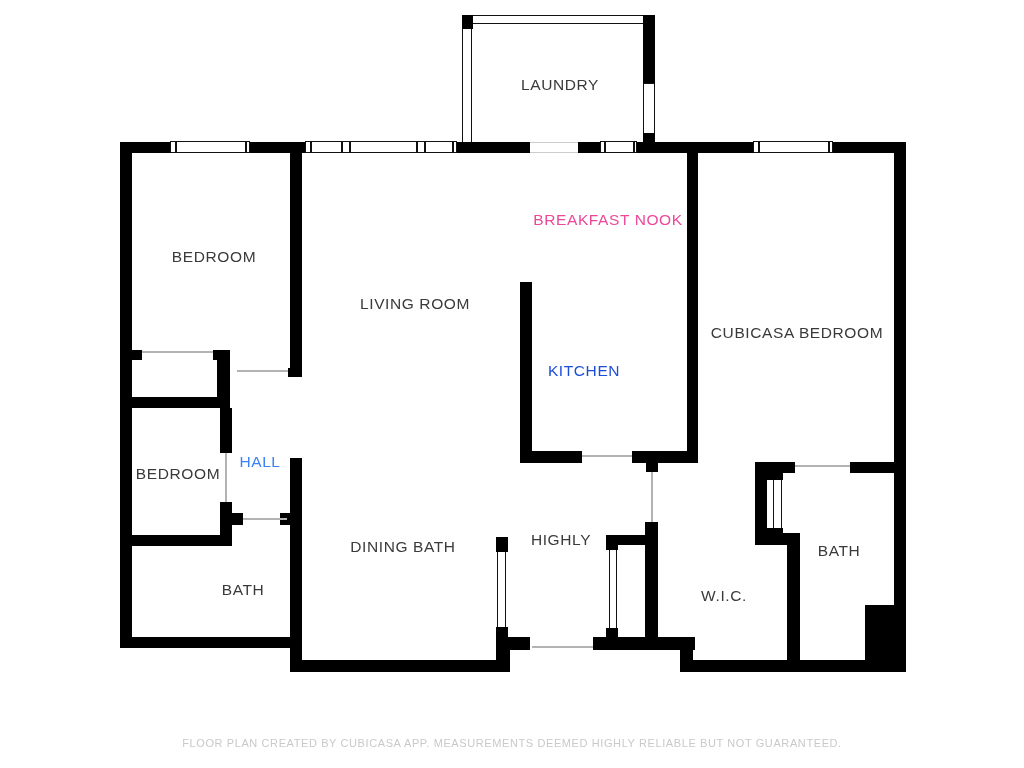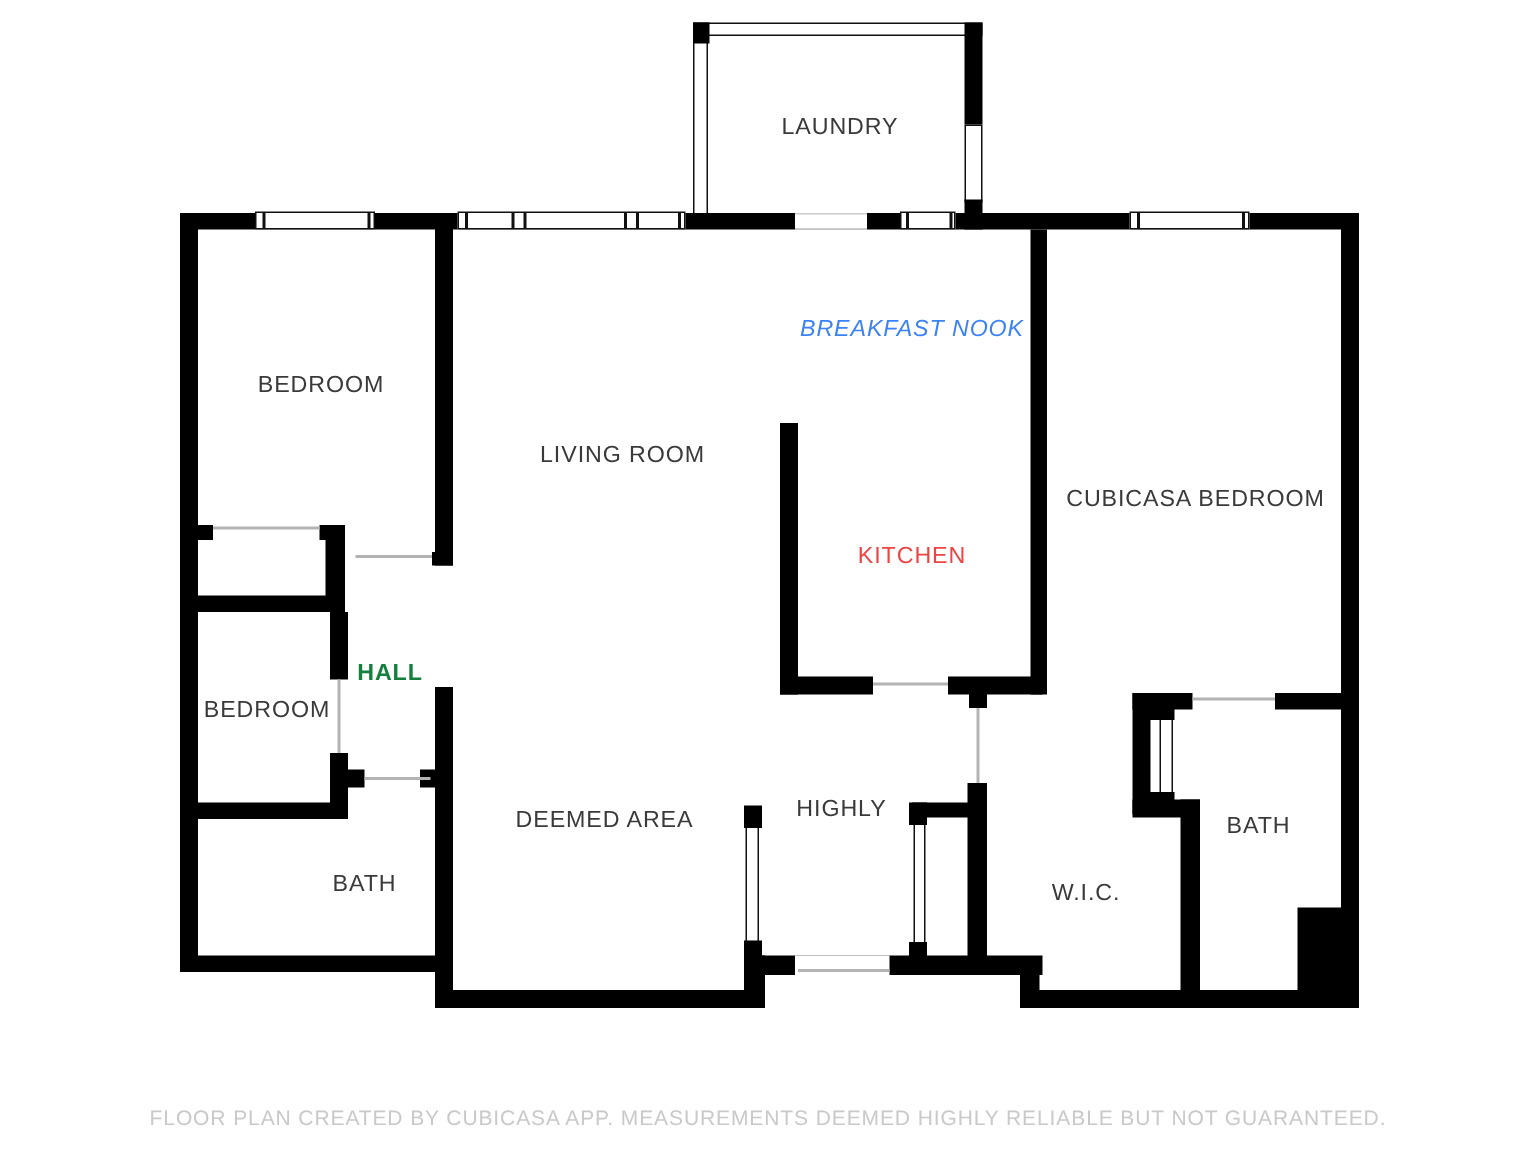--- a/index.html
+++ b/index.html
@@ -8,21 +8,21 @@
   .wall{position:absolute;background:#000000;z-index:2;}
   .win{position:absolute;background:#ffffff;border:1.5px solid #111111;box-sizing:border-box;z-index:3;}
   .mullion{position:absolute;top:0;bottom:0;width:2px;background:#111111;}
   .slider{position:absolute;background:#ffffff;border:1.5px solid #111111;box-sizing:border-box;z-index:1;}
   .opening{position:absolute;background:#ffffff;z-index:3;}
   .opening.framed{border-top:1px solid #cccccc;border-bottom:1px solid #cccccc;box-sizing:border-box;}
   .doorline{position:absolute;background:#b3b3b3;z-index:3;}
   .room-label{position:absolute;transform:translate(-50%,-50%);color:#3a3a3a;
               font-size:15.5px;letter-spacing:0.6px;white-space:nowrap;z-index:4;}
   .footer{position:absolute;left:0;right:0;text-align:center;color:#c9c9c9;
-          font-size:14px;letter-spacing:0.6px;white-space:nowrap;z-index:4;}
+          font-size:11px;letter-spacing:0.6px;white-space:nowrap;z-index:4;}
 </style>
 </head>
 <body>
 
 <div id="canvas">
   <div class="footer" style="top: 737px; color: rgb(201, 201, 201);">FLOOR PLAN CREATED BY CUBICASA APP. MEASUREMENTS DEEMED HIGHLY RELIABLE BUT NOT GUARANTEED.</div>
 <div class="wall" style="left: 120px; top: 142px; width: 786px; height: 11px; background: rgb(0, 0, 0);"></div>
     <div class="wall" style="left: 120px; top: 142px; width: 12px; height: 506px; background: rgb(0, 0, 0);"></div>
     <div class="wall" style="left: 120px; top: 637px; width: 182px; height: 11px; background: rgb(0, 0, 0);"></div>
     <div class="wall" style="left: 290px; top: 142px; width: 12px; height: 235px; background: rgb(0, 0, 0);"></div>
@@ -96,24 +96,24 @@
     <div class="doorline" style="left: 142px; top: 351px; width: 71px; height: 2px; background: rgb(179, 179, 179);"></div>
     <div class="doorline" style="left: 237px; top: 370px; width: 51px; height: 2px; background: rgb(179, 179, 179);"></div>
     <div class="doorline" style="left: 225px; top: 453px; width: 2px; height: 49px; background: rgb(179, 179, 179);"></div>
     <div class="doorline" style="left: 243px; top: 518px; width: 44px; height: 2px; background: rgb(179, 179, 179);"></div>
     <div class="doorline" style="left: 582px; top: 455px; width: 50px; height: 2px; background: rgb(179, 179, 179);"></div>
     <div class="doorline" style="left: 651px; top: 472px; width: 2px; height: 50px; background: rgb(179, 179, 179);"></div>
     <div class="doorline" style="left: 795px; top: 465px; width: 55px; height: 2px; background: rgb(179, 179, 179);"></div>
     <div class="doorline" style="left: 532px; top: 646px; width: 61px; height: 2px; background: rgb(179, 179, 179);"></div>
     <div class="room-label" style="left: 560px; top: 85px; color: rgb(58, 58, 58);">LAUNDRY</div>
     <div class="room-label" style="left: 214px; top: 257px; color: rgb(58, 58, 58);">BEDROOM</div>
-    <div class="room-label" style="left: 608px; top: 220px; color: #3b82f6; font-style: italic;">BREAKFAST NOOK</div>
+    <div class="room-label" style="left: 608px; top: 220px; color: #ec4899;">BREAKFAST NOOK</div>
     <div class="room-label" style="left: 415px; top: 304px; color: rgb(58, 58, 58);">LIVING ROOM</div>
     <div class="room-label" style="left: 797px; top: 333px; color: rgb(58, 58, 58);">CUBICASA BEDROOM</div>
-    <div class="room-label" style="left: 608px; top: 371px; color: #ef4444;">KITCHEN</div>
-    <div class="room-label" style="left: 260px; top: 449px; color: #15803d; font-weight: bold;">HALL</div>
+    <div class="room-label" style="left: 584px; top: 371px; color: #1d4ed8;">KITCHEN</div>
+    <div class="room-label" style="left: 260px; top: 462px; color: #3b82f6;">HALL</div>
     <div class="room-label" style="left: 178px; top: 474px; color: rgb(58, 58, 58);">BEDROOM</div>
-    <div class="room-label" style="left: 403px; top: 547px; color: rgb(58, 58, 58);">DEEMED AREA</div>
+    <div class="room-label" style="left: 403px; top: 547px; color: rgb(58, 58, 58);">DINING BATH</div>
     <div class="room-label" style="left: 561px; top: 540px; color: rgb(58, 58, 58);">HIGHLY</div>
     <div class="room-label" style="left: 243px; top: 590px; color: rgb(58, 58, 58);">BATH</div>
     <div class="room-label" style="left: 724px; top: 596px; color: rgb(58, 58, 58);">W.I.C.</div>
     <div class="room-label" style="left: 839px; top: 551px; color: rgb(58, 58, 58);">BATH</div>
   </div>
 
 </body></html>

